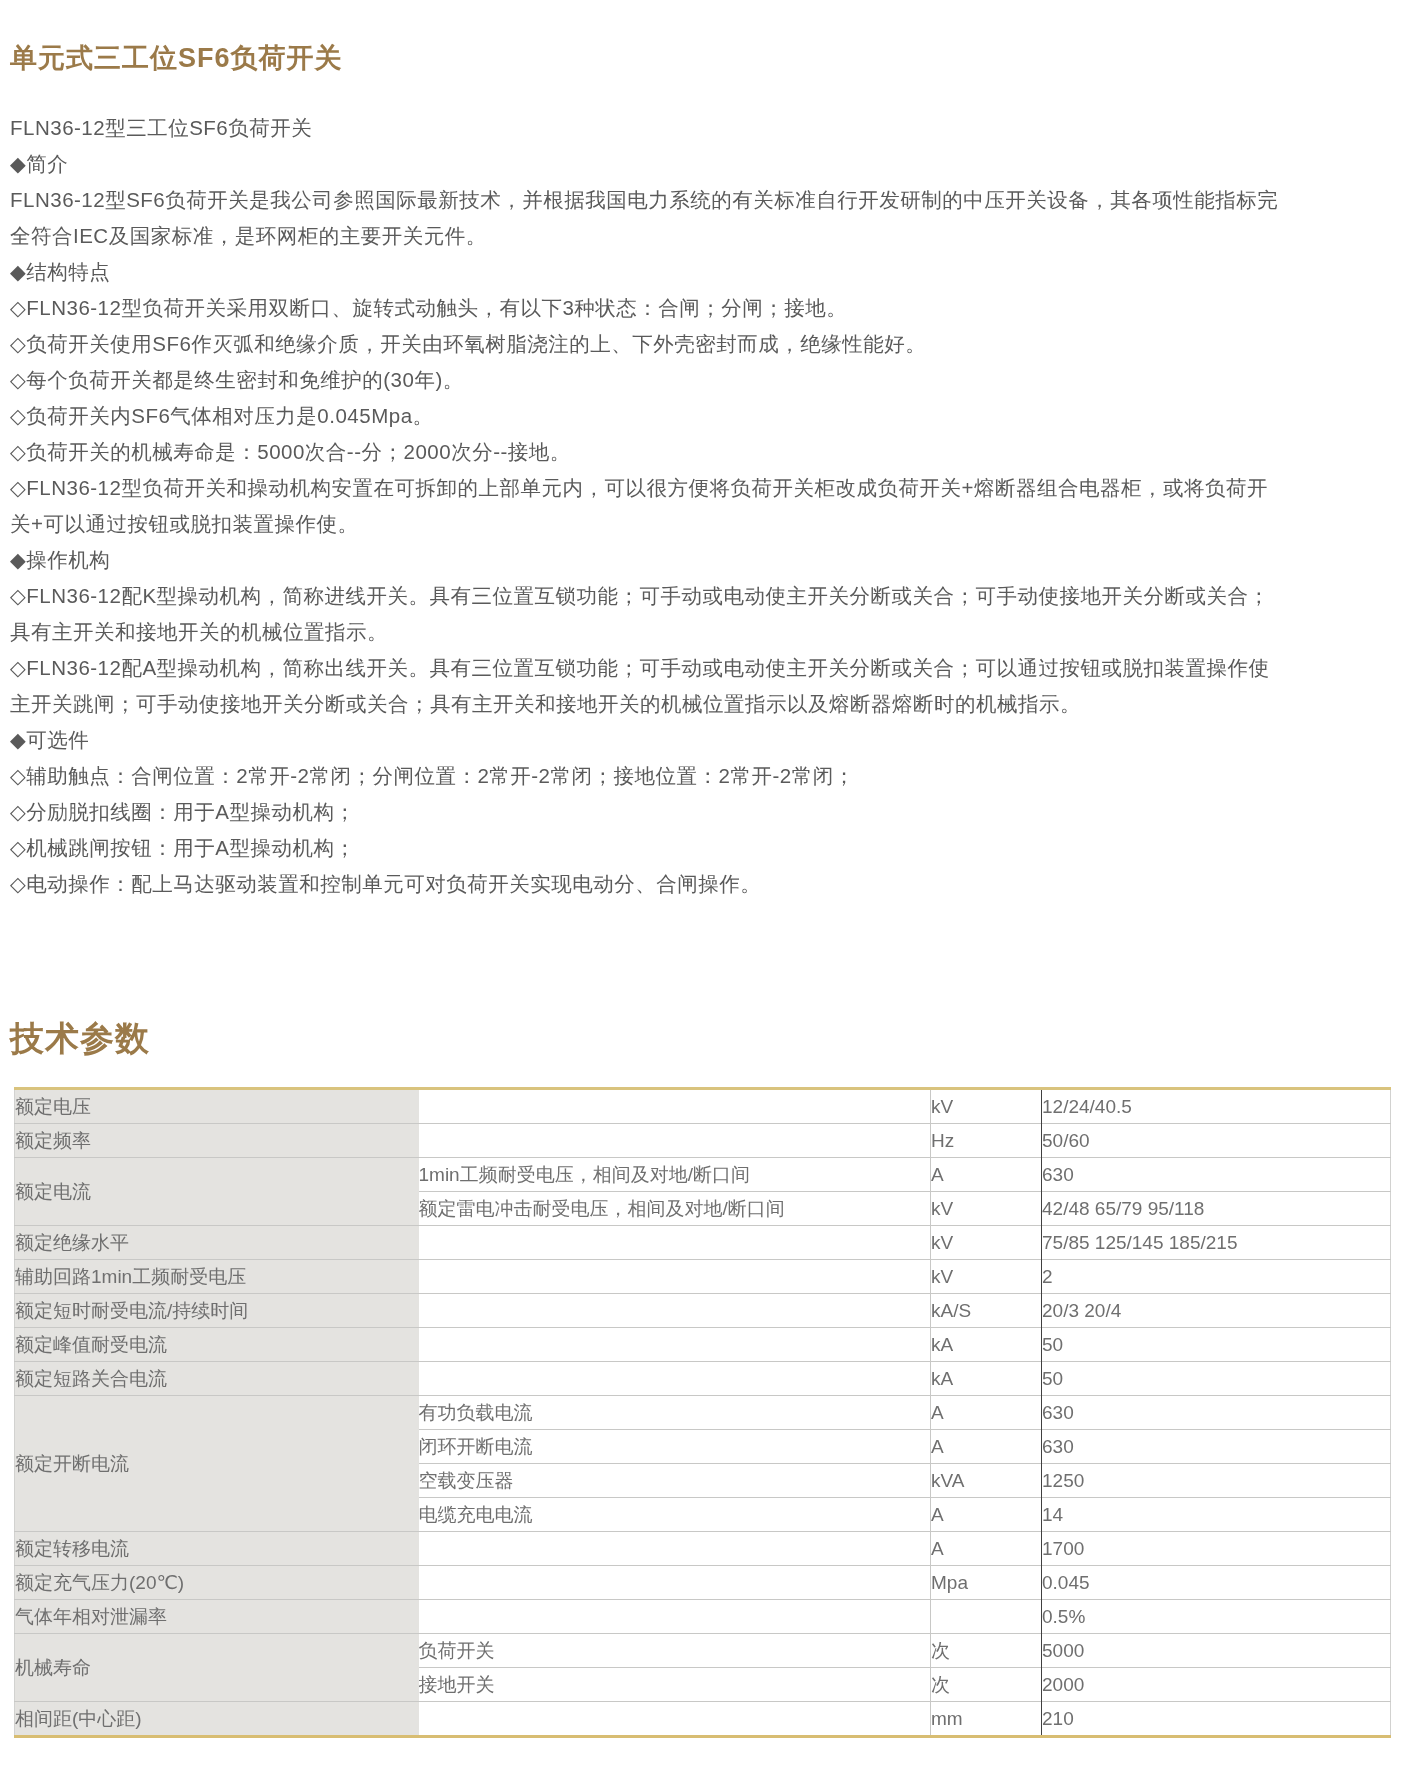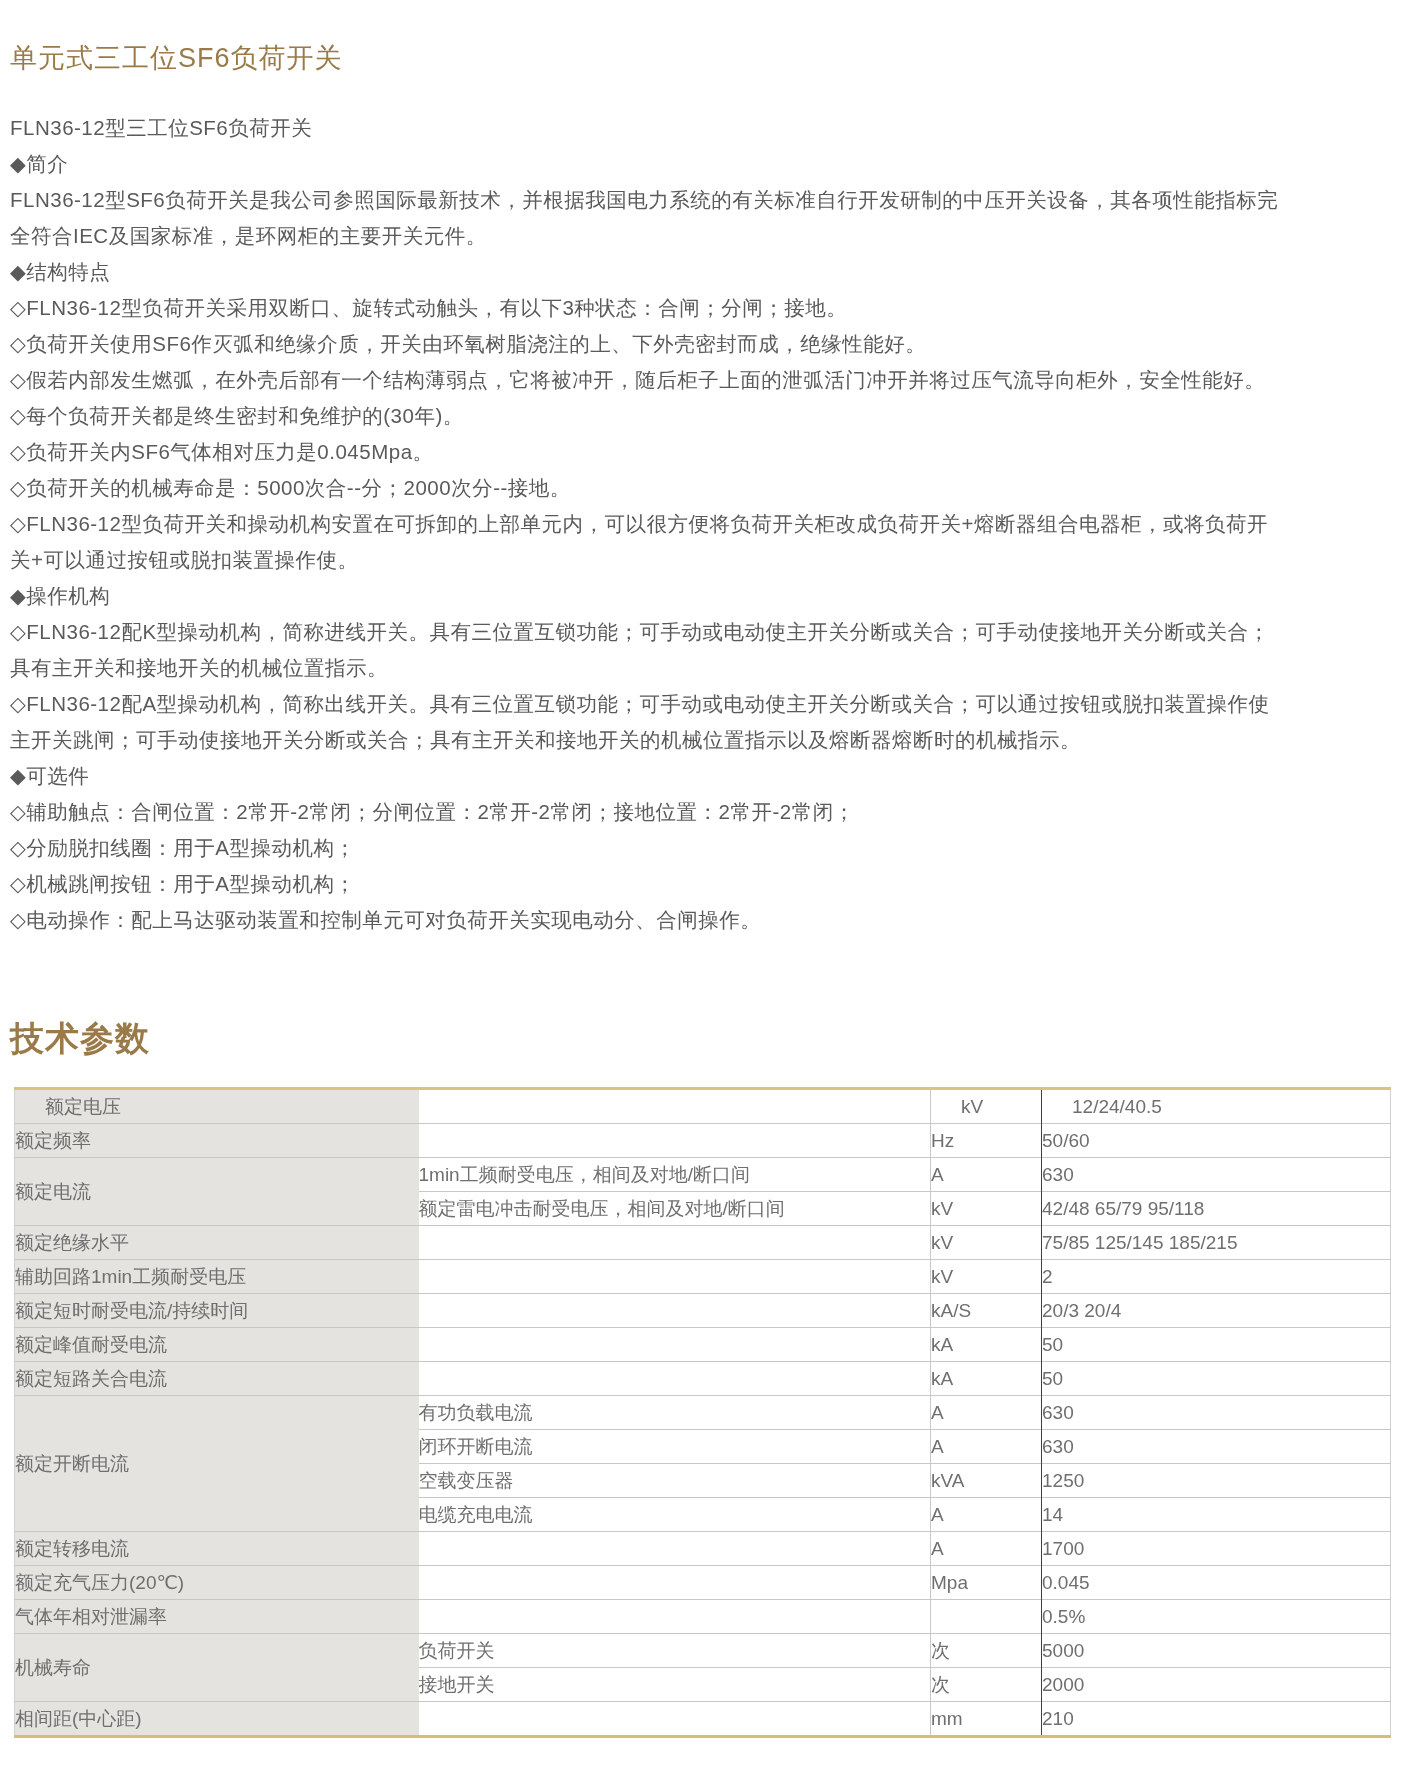--- a/index.html
+++ b/index.html
@@ -10,21 +10,21 @@
     background: #ffffff;
     overflow: hidden;
     font-family: "Liberation Sans", "DejaVu Sans", sans-serif;
   }
   .doc-title {
     margin: 0;
     position: absolute;
     left: 10px;
     top: 40px;
     font-size: 27px;
-    font-weight: normal;
+    font-weight: bold;
     color: #9b7a49;
     letter-spacing: 1px;
     white-space: nowrap;
   }
   .intro-block {
     position: absolute;
     left: 10px;
     top: 110px;
     width: 1397px;
   }
@@ -62,21 +62,21 @@
   table.params td {
     height: 33px;
     padding: 0;
     font-size: 19px;
     color: #6f6f6f;
     border-top: 1px solid #c8c8c6;
     overflow: hidden;
     white-space: nowrap;
     vertical-align: middle;
   }
-  table.params tbody tr:first-child td { border-top: none; padding-left: 30px; }
+  table.params tbody tr:first-child td { border-top: none; }
   td.param {
     background: #e4e3e0;
     padding-left: 38px;
   }
   td.sub { padding-left: 42px; background: #ffffff; }
   td.unit { padding-left: 38px; border-left: 1px solid #c8c8c6; background: #ffffff; }
   td.value { padding-left: 48px; border-left: 1px solid #404040; background: #ffffff; }
 </style>
 </head>
 <body>
@@ -86,21 +86,20 @@
   <h1 class="doc-title">单元式三工位SF6负荷开关</h1>
 
   <div class="intro-block">
       <div class="line">FLN36-12型三工位SF6负荷开关</div>
       <div class="line">◆简介</div>
       <div class="line">FLN36-12型SF6负荷开关是我公司参照国际最新技术，并根据我国电力系统的有关标准自行开发研制的中压开关设备，其各项性能指标完</div>
       <div class="line">全符合IEC及国家标准，是环网柜的主要开关元件。</div>
       <div class="line">◆结构特点</div>
       <div class="line">◇FLN36-12型负荷开关采用双断口、旋转式动触头，有以下3种状态：合闸；分闸；接地。</div>
       <div class="line">◇负荷开关使用SF6作灭弧和绝缘介质，开关由环氧树脂浇注的上、下外壳密封而成，绝缘性能好。</div>
-      <div class="line">◇假若内部发生燃弧，在外壳后部有一个结构薄弱点，它将被冲开，随后柜子上面的泄弧活门冲开并将过压气流导向柜外，安全性能好。</div>
       <div class="line">◇每个负荷开关都是终生密封和免维护的(30年)。</div>
       <div class="line">◇负荷开关内SF6气体相对压力是0.045Mpa。</div>
       <div class="line">◇负荷开关的机械寿命是：5000次合--分；2000次分--接地。</div>
       <div class="line">◇FLN36-12型负荷开关和操动机构安置在可拆卸的上部单元内，可以很方便将负荷开关柜改成负荷开关+熔断器组合电器柜，或将负荷开</div>
       <div class="line">关+可以通过按钮或脱扣装置操作使。</div>
       <div class="line">◆操作机构</div>
       <div class="line">◇FLN36-12配K型操动机构，简称进线开关。具有三位置互锁功能；可手动或电动使主开关分断或关合；可手动使接地开关分断或关合；</div>
       <div class="line">具有主开关和接地开关的机械位置指示。</div>
       <div class="line">◇FLN36-12配A型操动机构，简称出线开关。具有三位置互锁功能；可手动或电动使主开关分断或关合；可以通过按钮或脱扣装置操作使</div>
       <div class="line">主开关跳闸；可手动使接地开关分断或关合；具有主开关和接地开关的机械位置指示以及熔断器熔断时的机械指示。</div>

